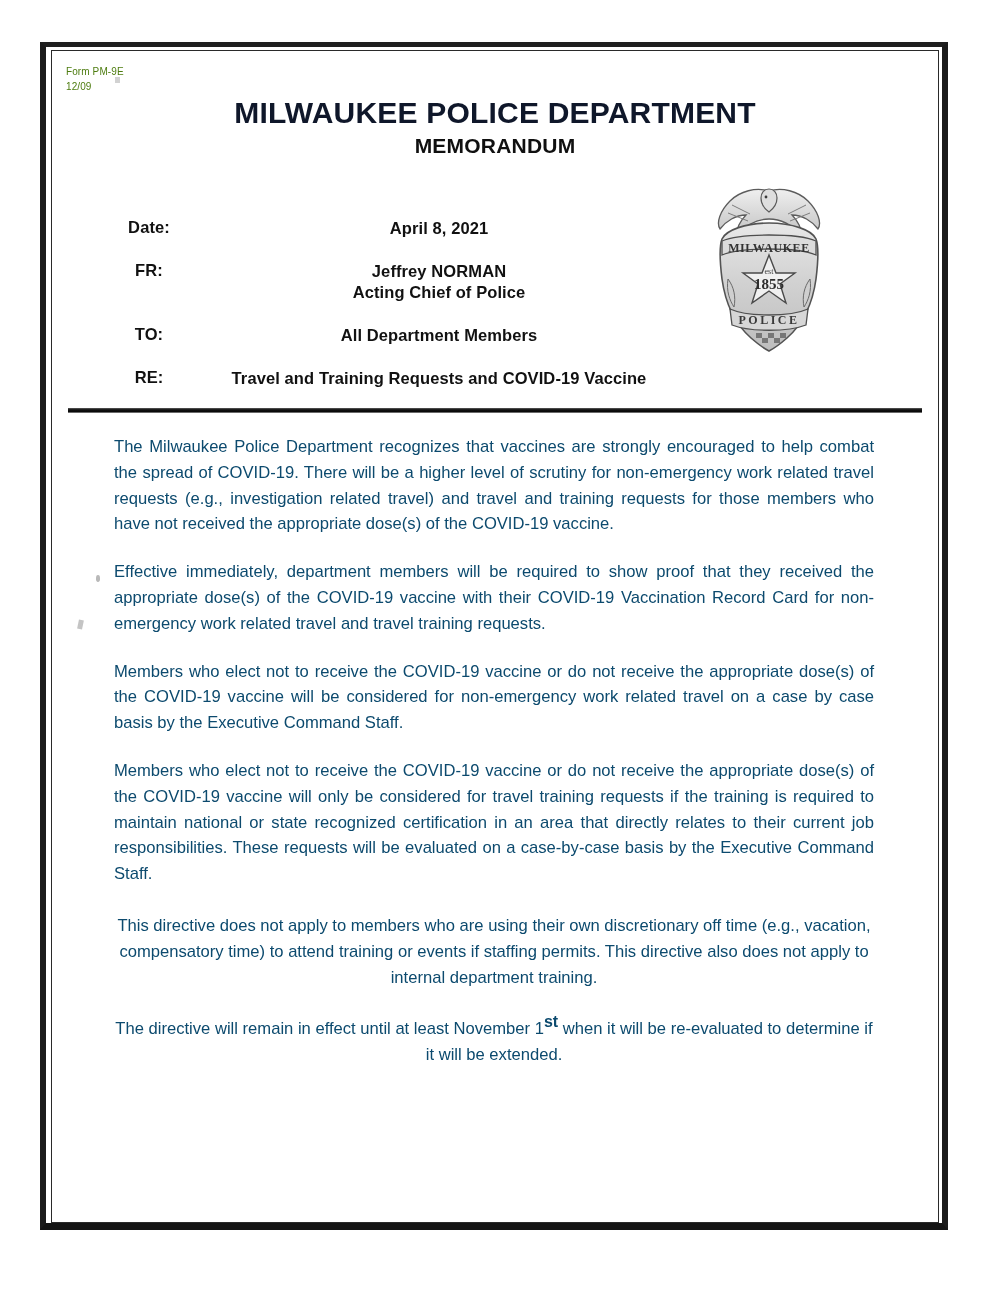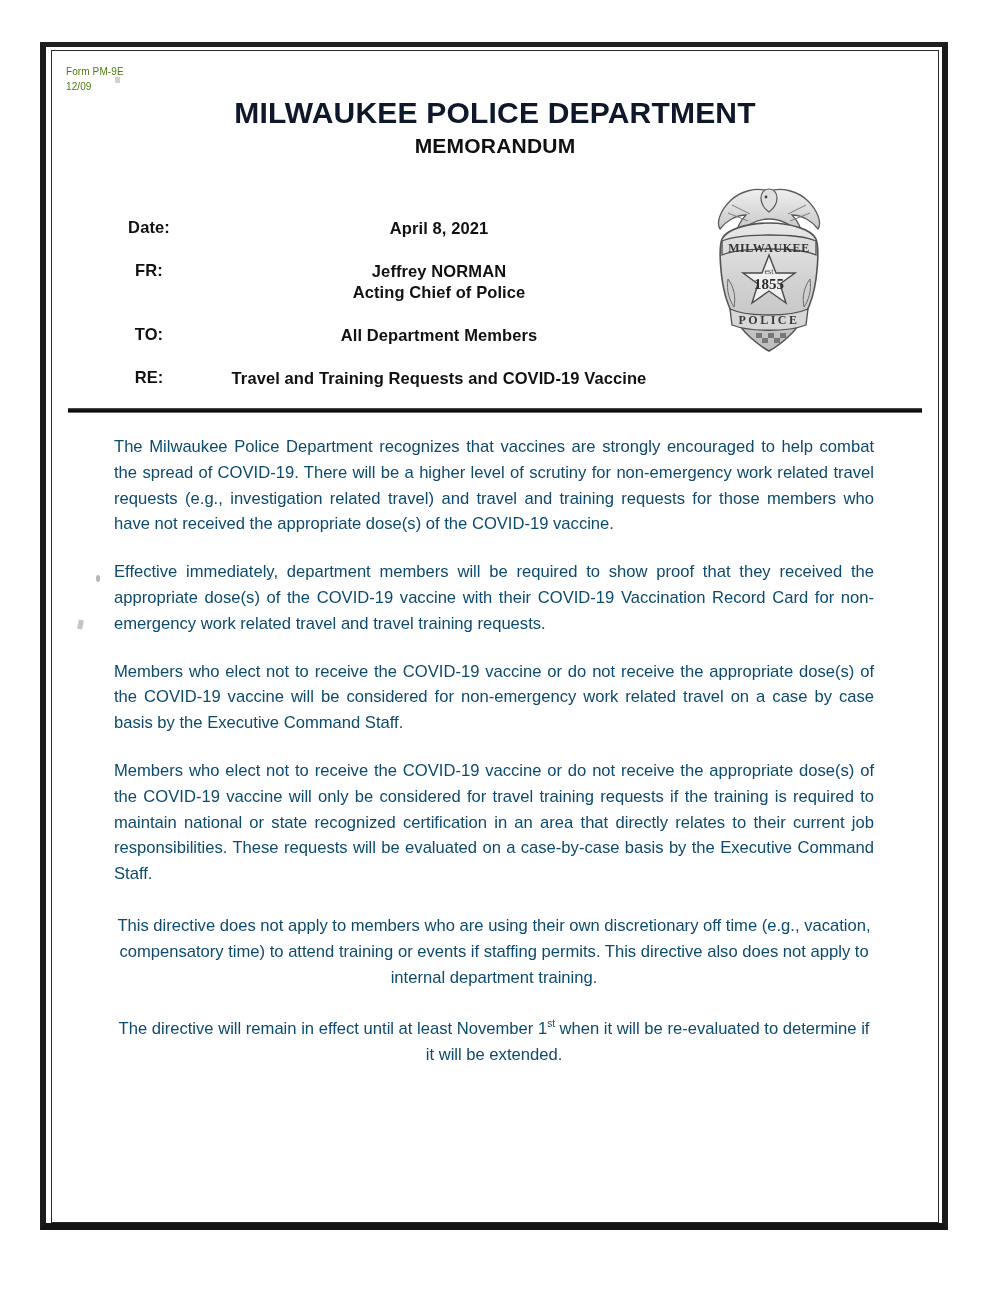--- a/index.html
+++ b/index.html
@@ -169,23 +169,24 @@
     font-size: 16.6px;
     line-height: 25.8px;
     color: #0c4a6e;
     margin: 0 0 22px 0;
     text-align: justify;
     letter-spacing: 0;
   }
   .para.left { text-align: center; }
   .para.gap-lg { margin-bottom: 26px; }
   .para sup {
-    font-size: 10px;
+    font-size: 16px;
     vertical-align: super;
     line-height: 0;
+    font-weight: bold;
   }
 </style>
 </head>
 <body>
 
 <div class="page-scan">
 
   <div class="scan-edge"></div>
   <div class="form-box"></div>
 

